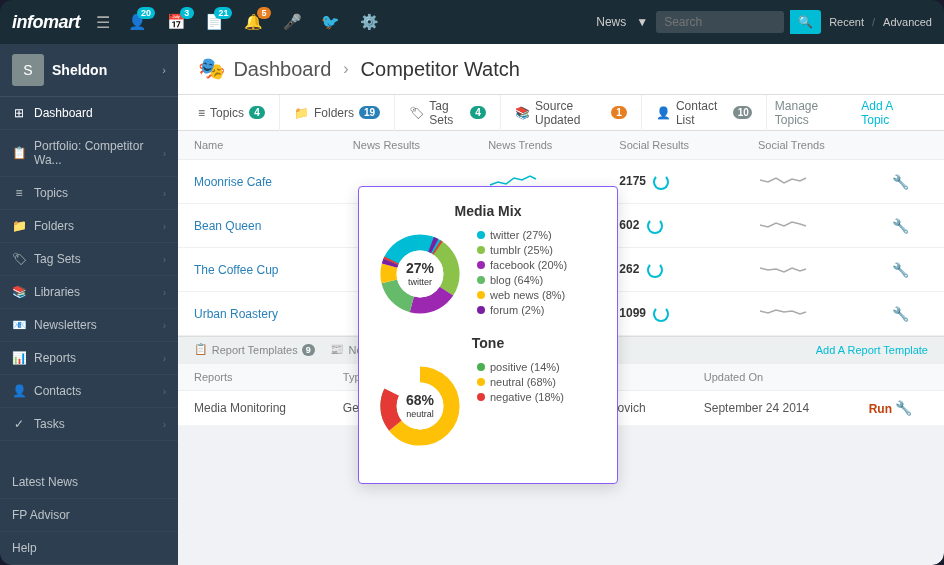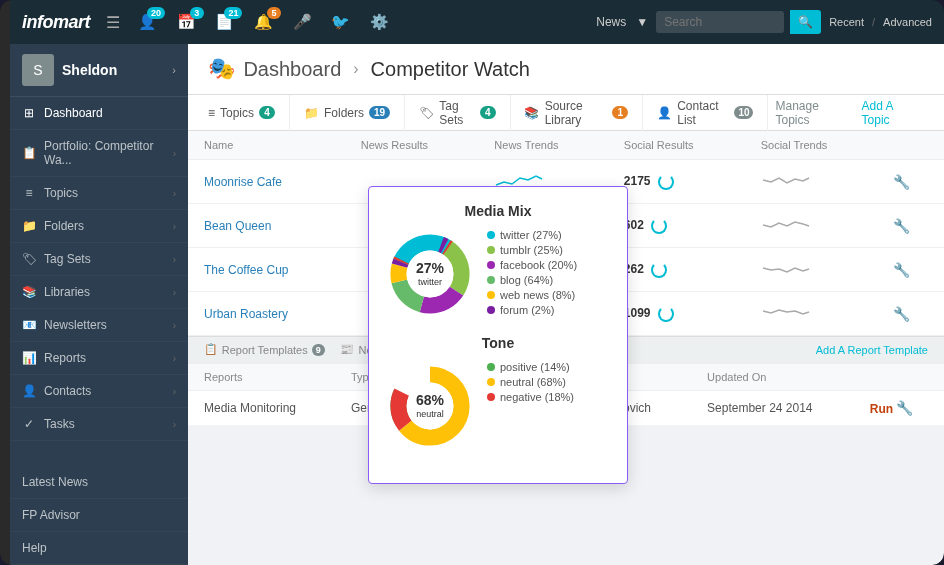--- a/index.html
+++ b/index.html
@@ -5,21 +5,20 @@
     * { box-sizing: border-box; margin: 0; padding: 0; }
     body { font-family: Arial, sans-serif; background: #1a1a2e; width: 944px; height: 565px; overflow: hidden; border-radius: 12px; }
 
     .device-frame {
       width: 944px; height: 565px;
       background: #2a2a2a;
       border-radius: 12px;
       overflow: hidden;
       display: flex;
       flex-direction: column;
-      padding-left: 10px;
     }
 
     
     .top-nav {
       background: #1a2c35;
       height: 44px;
       display: flex;
       align-items: center;
       padding: 0 12px;
       gap: 8px;
@@ -537,21 +536,21 @@
           <span>Folders</span>
           <span class="tab-count blue2">19</span>
         </div>
         <div class="tab-item">
           <span class="tab-icon">🏷</span>
           <span>Tag Sets</span>
           <span class="tab-count teal">4</span>
         </div>
         <div class="tab-item">
           <span class="tab-icon">📚</span>
-          <span>Source Library</span>
+          <span>Source Updated</span>
           <span class="tab-count orange">1</span>
         </div>
         <div class="tab-item">
           <span class="tab-icon">👤</span>
           <span>Contact List</span>
           <span class="tab-count dark">10</span>
         </div>
         <div class="tab-spacer"></div>
         <span class="tab-action">Manage Topics</span>
         <span class="tab-action primary">Add A Topic</span>

